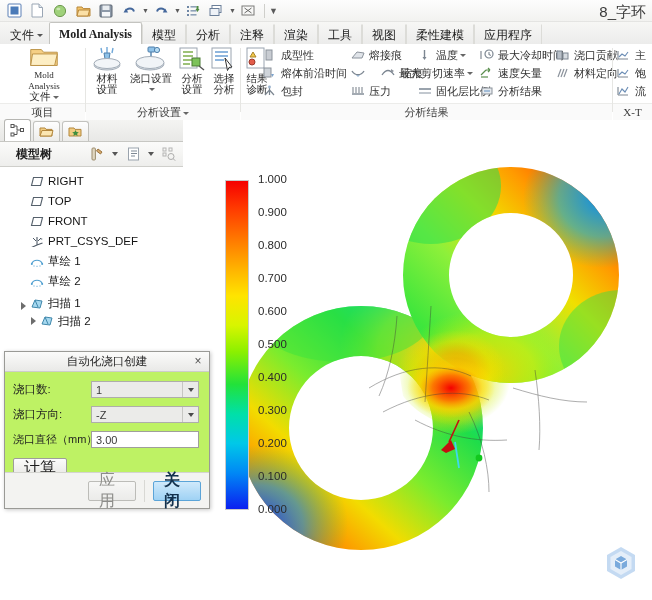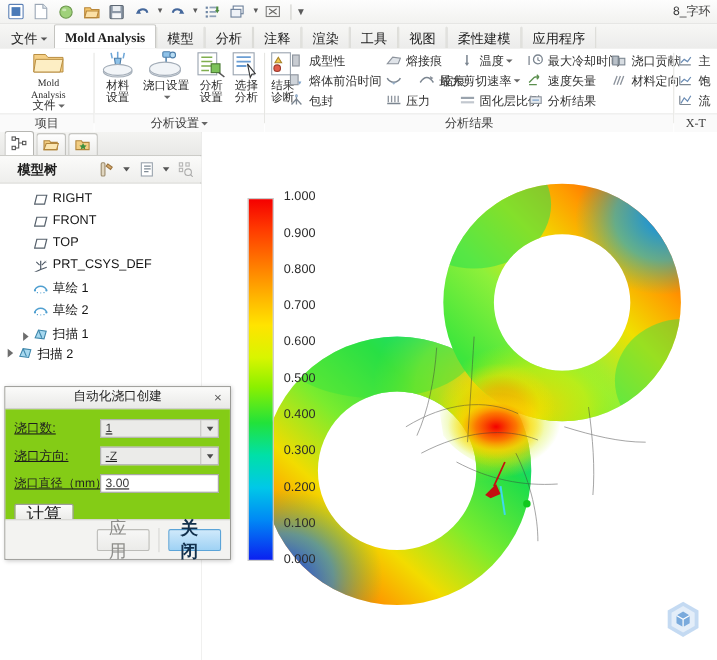--- a/index.html
+++ b/index.html
@@ -18,21 +18,21 @@
     border-bottom:1px solid #e4e4e2;
     display:flex;align-items:center;padding-left:3px;box-sizing:border-box;
   }
   .qat-ico{
     width:20px;height:19px;display:flex;align-items:center;justify-content:center;
     margin-right:1px;border:1px solid transparent;border-radius:2px;
   }
   .qat-sep{width:1px;height:14px;background:#cfcfcb;margin:0 4px;}
   .qat-caret{font-size:7px;color:#5a5a5a;width:9px;text-align:center;}
   .doc-title{
-    position:absolute;right:6px;top:3px;font-size:11px;color:#3a3a3a;
+    position:absolute;right:6px;top:3px;font-size:15px;color:#3a3a3a;
     white-space:nowrap;
   }
 
   
   .tabstrip{
     position:absolute;left:0;top:22px;width:652px;height:22px;
     background:linear-gradient(#f7f7f5,#ececeb);
     border-bottom:1px solid #c8c8c4;
     display:flex;align-items:flex-end;
   }
@@ -153,21 +153,21 @@
   .dlg-title{
     height:19px;line-height:19px;background:linear-gradient(#fbfbfa,#e9e9e7);
     border-bottom:1px solid #cdcdc9;text-align:center;font-size:11.5px;color:#262626;
     position:relative;
   }
   .dlg-close{
     position:absolute;right:4px;top:2px;width:14px;height:14px;
     display:flex;align-items:center;justify-content:center;
     font-size:12px;color:#555;line-height:1;
   }
-  .dlg-body{padding:9px 8px 0 8px;background:#84cc16;height:101px;box-sizing:border-box;text-decoration:underline;}
+  .dlg-body{padding:9px 8px 0 8px;background:#bef264;height:101px;box-sizing:border-box;}
   .frow{display:flex;align-items:center;margin-bottom:8px;}
   .flabel{font-size:11.5px;color:#1f1f1f;white-space:nowrap;}
   .combo{
     height:17px;border:1px solid #aeaeaa;background:#ebebe9;
     display:flex;align-items:center;box-sizing:border-box;
     font-size:11px;color:#3a3a3a;padding-left:4px;position:relative;
   }
   .combo .arrow{
     position:absolute;right:0;top:0;width:15px;height:15px;
     border-left:1px solid #c6c6c2;display:flex;align-items:center;justify-content:center;
@@ -694,30 +694,30 @@
           </span>
           <span>RIGHT</span>
         </div>
         <div class="tnode" style="padding-left: 18px;">
           <span class="texp"></span>
           <span class="tico">
             <svg width="14" height="11" viewBox="0 0 14 11">
               <path d="M3.5 1.5h9l-2 8h-9z" fill="none" stroke="#55606b" stroke-width="1.1"></path>
             </svg>
           </span>
-          <span>FRONT</span>
+          <span>TOP</span>
         </div>
         <div class="tnode" style="padding-left: 18px;">
           <span class="texp"></span>
           <span class="tico">
             <svg width="14" height="11" viewBox="0 0 14 11">
               <path d="M3.5 1.5h9l-2 8h-9z" fill="none" stroke="#55606b" stroke-width="1.1"></path>
             </svg>
           </span>
-          <span>TOP</span>
+          <span>FRONT</span>
         </div>
         <div class="tnode" style="padding-left: 18px;">
           <span class="texp"></span>
           <span class="tico">
             <svg width="14" height="12" viewBox="0 0 14 12">
               <path d="M7 10V2M7 10L1.5 12.5M7 10l5.5-2" stroke="#4f5a66" stroke-width="1.1" fill="none"></path>
               <path d="M3 3l3 3M11 3L8 6" stroke="#4f5a66" stroke-width="1"></path>
               <text x="10.5" y="4.5" font-size="4" fill="#4f5a66">x</text>
             </svg>
           </span>
@@ -752,21 +752,21 @@
             <i></i>
           </span>
           <span class="tico">
             <svg width="14" height="12" viewBox="0 0 14 12">
               <path d="M2 9l3-7 7 1-2 7z" fill="#a6d8ef" stroke="#3f87ab"></path>
               <path d="M5 2l3 7" stroke="#3f87ab" fill="none"></path>
             </svg>
           </span>
           <span>扫描 1</span>
         </div>
-        <div class="tnode" style="padding-left: 4px;">
+        <div class="tnode" style="padding-left: 28px;">
           <span class="texp">
             <i></i>
           </span>
           <span class="tico">
             <svg width="14" height="12" viewBox="0 0 14 12">
               <path d="M2 9l3-7 7 1-2 7z" fill="#a6d8ef" stroke="#3f87ab"></path>
               <path d="M5 2l3 7" stroke="#3f87ab" fill="none"></path>
             </svg>
           </span>
           <span>扫描 2</span>

